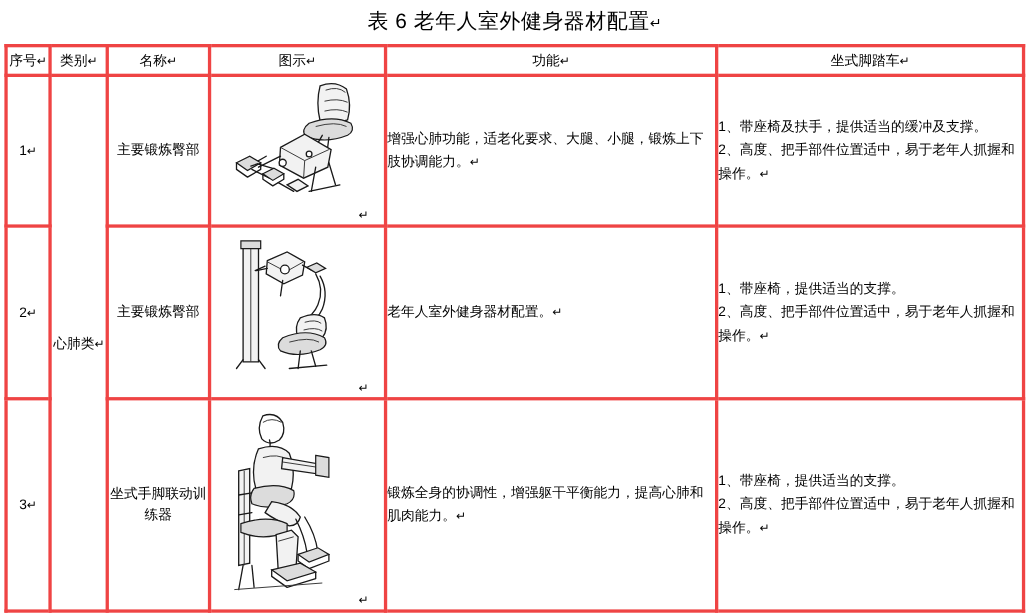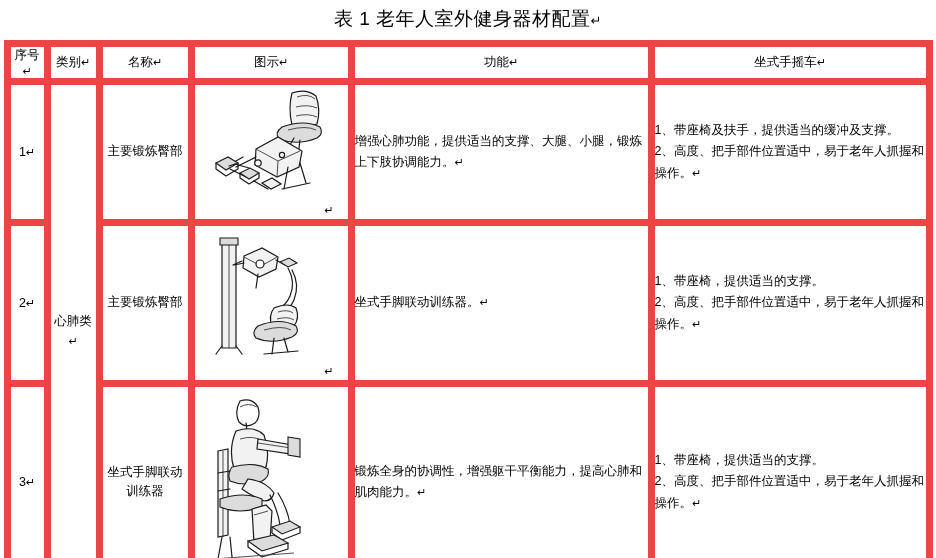--- a/index.html
+++ b/index.html
@@ -33,21 +33,21 @@
     font-size: 13px;
     color: #000;
   }
   table.main {
     border-collapse: collapse;
     width: 928px;
     margin: 0 auto;
     table-layout: fixed;
   }
   table.main th, table.main td {
-    border: 7px solid #ef4444;
+    border: 3px solid #ef4444;
     padding: 0;
     vertical-align: middle;
     font-size: 12.5px;
     font-weight: normal;
   }
   thead th {
     text-align: center;
     height: 24px;
     font-weight: bold;
     font-size: 13px;
@@ -134,40 +134,40 @@
     stroke: #1a1a1a;
     stroke-width: 1.2;
   }
 </style>
 </head>
 <body>
 
 <div class="page">
 
   <div class="doc-title">
-    <span>表 1  老年人室外健身器材配置</span><span class="pilcrow">↵</span>
+    <span>表 6  老年人室外健身器材配置</span><span class="pilcrow">↵</span>
   </div>
 
   <table class="main">
     <colgroup>
       <col class="col-no">
       <col class="col-cat">
       <col class="col-name">
       <col class="col-img">
       <col class="col-func">
       <col class="col-req">
     </colgroup>
     <thead>
       <tr>
         <th><span>序号</span><span class="cell-mark">↵</span></th>
         <th><span>类别</span><span class="cell-mark">↵</span></th>
         <th><span>名称</span><span class="cell-mark">↵</span></th>
         <th><span>图示</span><span class="cell-mark">↵</span></th>
         <th><span>功能</span><span class="cell-mark">↵</span></th>
-        <th><span>坐式手摇车</span><span class="cell-mark">↵</span></th>
+        <th><span>坐式脚踏车</span><span class="cell-mark">↵</span></th>
       </tr>
     </thead>
     <tbody>
 
       <tr class="row1">
         <td class="no"><span>1</span><span class="cell-mark">↵</span></td>
         <td class="cat" rowspan="3"><span>心肺类</span><span class="cell-mark">↵</span></td>
         <td class="name"><span>主要锻炼臀部</span></td>
         <td class="img">
           <span class="img-wrap">
@@ -207,21 +207,21 @@
 
               <path class="stroke" d="M53 83 l-14 -4"></path>
               <path class="stroke" d="M39 79 l-6 2"></path>
 
               <circle class="fill-white" cx="62" cy="78" r="3.2"></circle>
               <circle class="fill-white" cx="86" cy="70" r="2.6"></circle>
             </svg>
           </span>
           <span class="img-pilcrow">↵</span>
         </td>
-        <td class="func"><span>增强心肺功能，提供适当的支撑、大腿、小腿，锻炼上下肢协调能力。</span><span class="cell-mark">↵</span></td>
+        <td class="func"><span>增强心肺功能，适老化要求、大腿、小腿，锻炼上下肢协调能力。</span><span class="cell-mark">↵</span></td>
         <td class="req"><span style="white-space:pre-line">1、带座椅及扶手，提供适当的缓冲及支撑。
 2、高度、把手部件位置适中，易于老年人抓握和操作。</span><span class="cell-mark">↵</span></td>
       </tr>
 
       <tr class="row2">
         <td class="no"><span>2</span><span class="cell-mark">↵</span></td>
         <td class="name"><span>主要锻炼臀部</span></td>
         <td class="img">
           <span class="img-wrap">
             <svg width="150" height="140" viewBox="0 0 150 140" aria-hidden="true">
@@ -255,21 +255,21 @@
               <path class="stroke" d="M78 112 l-2 16"></path>
               <path class="stroke" d="M88 112 l4 14"></path>
               <path class="stroke" d="M68 128 l34 -3"></path>
 
               <path class="stroke" d="M26 120 l-6 8"></path>
               <path class="stroke" d="M40 120 l6 8"></path>
             </svg>
           </span>
           <span class="img-pilcrow">↵</span>
         </td>
-        <td class="func"><span>坐式手脚联动训练器。</span><span class="cell-mark">↵</span></td>
+        <td class="func"><span>老年人室外健身器材配置。</span><span class="cell-mark">↵</span></td>
         <td class="req"><span style="white-space:pre-line">1、带座椅，提供适当的支撑。
 2、高度、把手部件位置适中，易于老年人抓握和操作。</span><span class="cell-mark">↵</span></td>
       </tr>
 
       <tr class="row3">
         <td class="no"><span>3</span><span class="cell-mark">↵</span></td>
         <td class="name"><span>坐式手脚联动训练器</span></td>
         <td class="img">
           <span class="img-wrap">
             <svg width="150" height="178" viewBox="0 0 150 178" aria-hidden="true">

